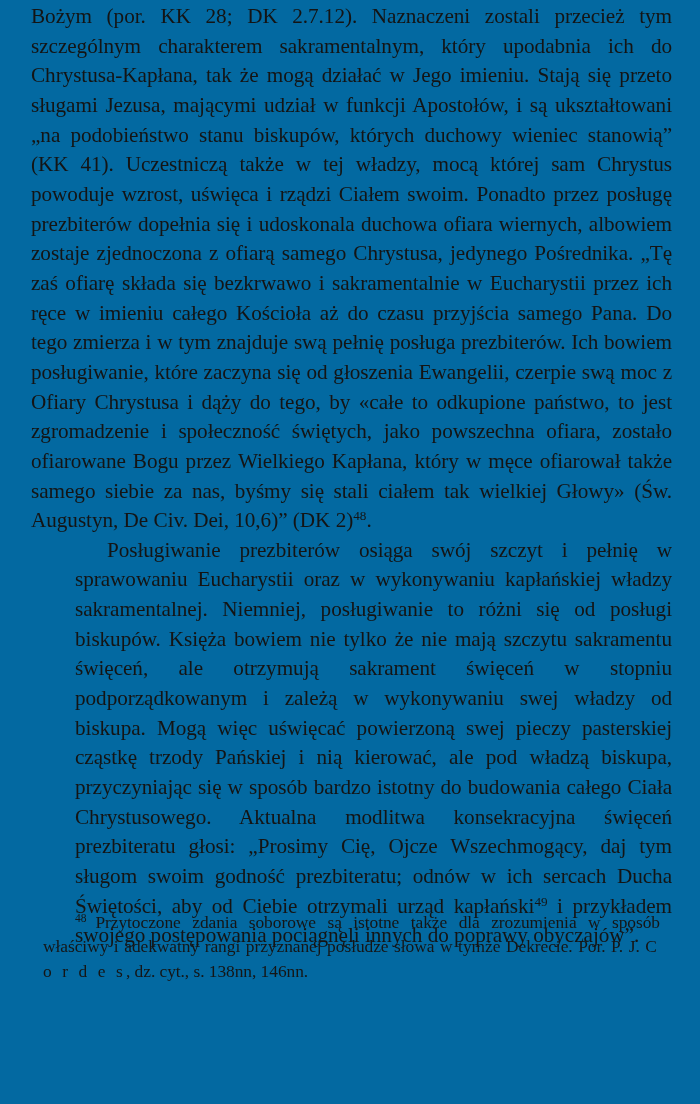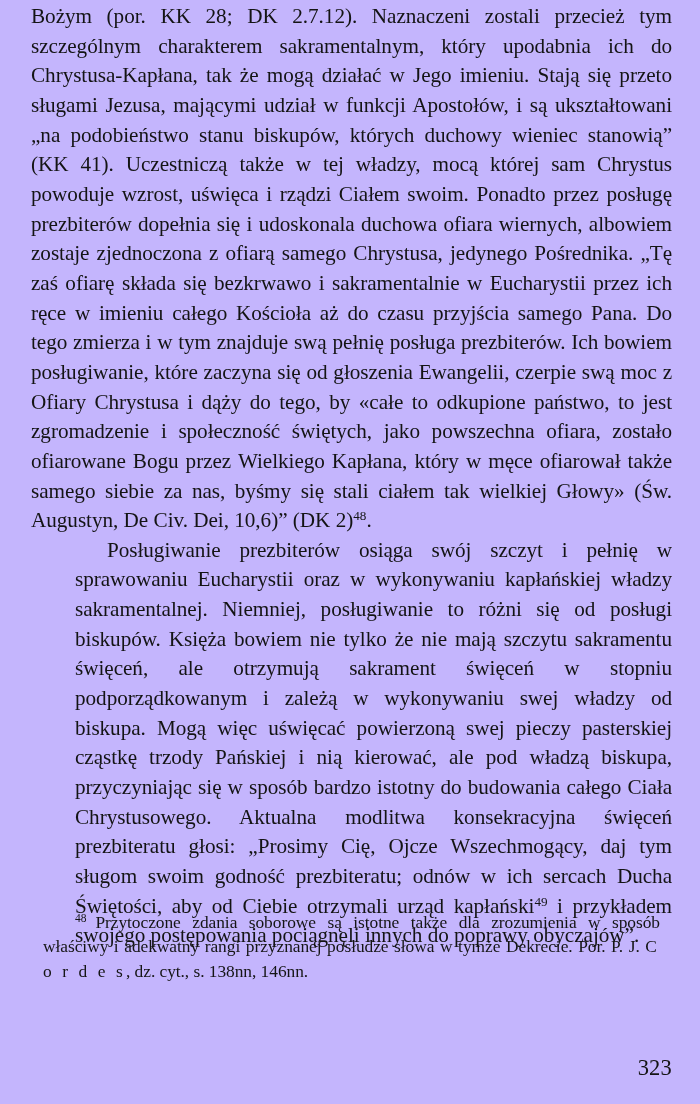--- a/index.html
+++ b/index.html
@@ -14,21 +14,21 @@
     font-family: "Liberation Serif", "DejaVu Serif", serif;
     color: #000000;
     overflow: hidden;
   }
   .page {
     position: absolute;
     left: 0;
     top: 0;
     width: 700px;
     height: 1104px;
-    background: #c4b5fd;
+    background: #0369a1;
   }
   
   .body-text {
     position: absolute;
     left: 31px;
     top: 2px;
     width: 641px;
     font-size: 21.2px;
     line-height: 29.65px;
     text-align: justify;
@@ -103,15 +103,14 @@
 
   </div>
 
   <div class="footnotes">
 
     <p><sup class="fn-marker">48</sup><span>Przytoczone zdania soborowe są istotne także dla zrozumienia w sposób właściwy i adekwatny rangi przyznanej posłudze słowa w tymże Dekrecie. Por. P. J. </span><span class="spaced-name">C o r d e s</span><span>, dz. cyt., s. 138nn, 146nn.</span></p>
 
 
   </div>
 
-  <div class="page-number">323</div>
 
 </div>
 
 </body></html>

